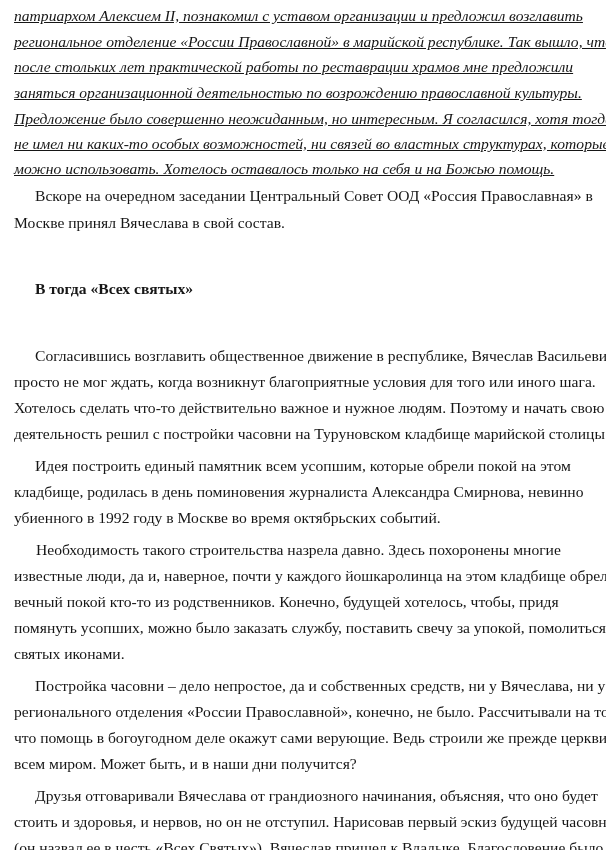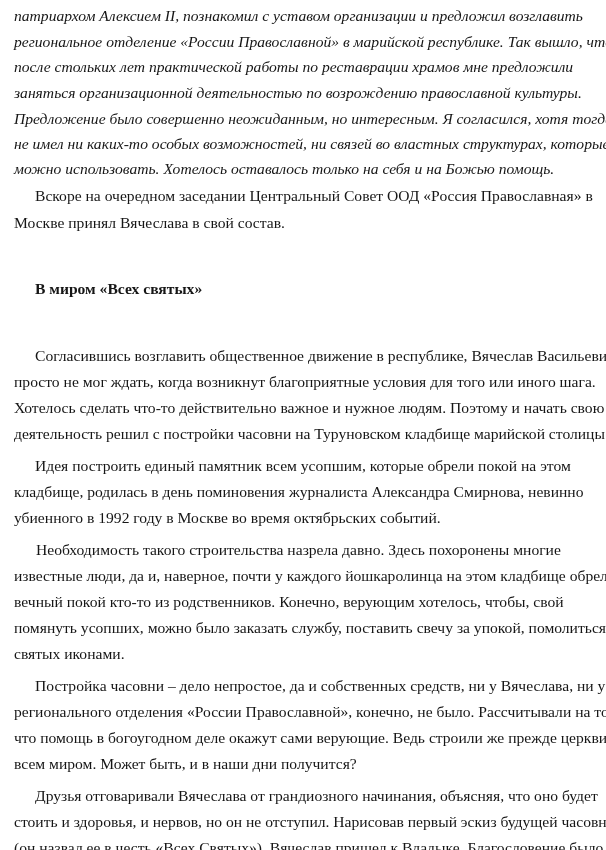--- a/index.html
+++ b/index.html
@@ -7,21 +7,21 @@
   .page { position: absolute; left: 0; top: 0; width: 606px; height: 850px; background: #fff; }
   .line {
     position: absolute;
     left: 14px;
     white-space: nowrap;
     font-family: "Liberation Serif", serif;
     font-size: 15.6px;
     color: #161616;
     line-height: 20px;
   }
-  .it { font-style: italic; }
+  .it { font-style: italic; text-decoration: underline; }
   .ind { left: 35px; }
   .ind2 { left: 36px; }
   .heading { font-weight: bold; left: 35px; }
 </style>
 </head>
 <body>
 
 <div class="page">
 
   <div>
@@ -32,39 +32,39 @@
     <div class="line it" style="top:109px">Предложение было совершенно неожиданным, но интересным. Я согласился, хотя тогда</div>
     <div class="line it" style="top:134px">не имел  ни каких-то особых  возможностей, ни связей во властных структурах, которые</div>
     <div class="line it" style="top:159px">можно использовать. Хотелось оставалось только на себя и на Божью помощь.</div>
   </div>
 
   <div>
     <div class="line ind" style="top:186px">Вскоре на очередном заседании Центральный Совет ООД «Россия Православная» в</div>
     <div class="line" style="top:213px">Москве принял Вячеслава в свой состав.</div>
   </div>
 
-  <div class="line heading" style="top:279px">В миром «Всех святых»</div>
+  <div class="line heading" style="top:279px">В тогда «Всех святых»</div>
 
   <div>
     <div class="line ind" style="top:346px">Согласившись возглавить общественное движение в республике, Вячеслав Васильевич</div>
     <div class="line" style="top:372px">просто не мог ждать, когда возникнут благоприятные условия для того или иного шага.</div>
     <div class="line" style="top:398px">Хотелось сделать что-то действительно важное и нужное людям. Поэтому и начать свою</div>
     <div class="line" style="top:424px">деятельность решил с постройки часовни на Туруновском кладбище марийской столицы.</div>
   </div>
 
   <div>
     <div class="line ind" style="top:456px">Идея построить единый памятник всем усопшим, которые обрели покой на этом</div>
     <div class="line" style="top:482px">кладбище, родилась в день поминовения журналиста Александра Смирнова, невинно</div>
     <div class="line" style="top:508px">убиенного в 1992 году в Москве во время октябрьских событий.</div>
   </div>
 
   <div>
     <div class="line ind2" style="top:540px">Необходимость такого строительства назрела давно. Здесь похоронены многие</div>
     <div class="line" style="top:566px">известные люди, да и, наверное, почти у каждого йошкаролинца на этом кладбище обрел</div>
-    <div class="line" style="top:592px">вечный покой кто-то из родственников. Конечно, верующим хотелось, чтобы, свой</div>
+    <div class="line" style="top:592px">вечный покой кто-то из родственников. Конечно, будущей хотелось, чтобы, придя</div>
     <div class="line" style="top:618px">помянуть усопших, можно было заказать службу, поставить свечу за упокой, помолиться</div>
     <div class="line" style="top:644px">святых иконами.</div>
   </div>
 
   <div>
     <div class="line ind" style="top:676px">Постройка часовни – дело непростое, да и собственных средств, ни у Вячеслава,  ни у</div>
     <div class="line" style="top:702px">регионального отделения «России Православной», конечно, не было. Рассчитывали на то,</div>
     <div class="line" style="top:728px">что помощь в богоугодном деле окажут сами верующие. Ведь строили же прежде церкви</div>
     <div class="line" style="top:754px">всем миром. Может быть, и в наши дни получится?</div>
   </div>

